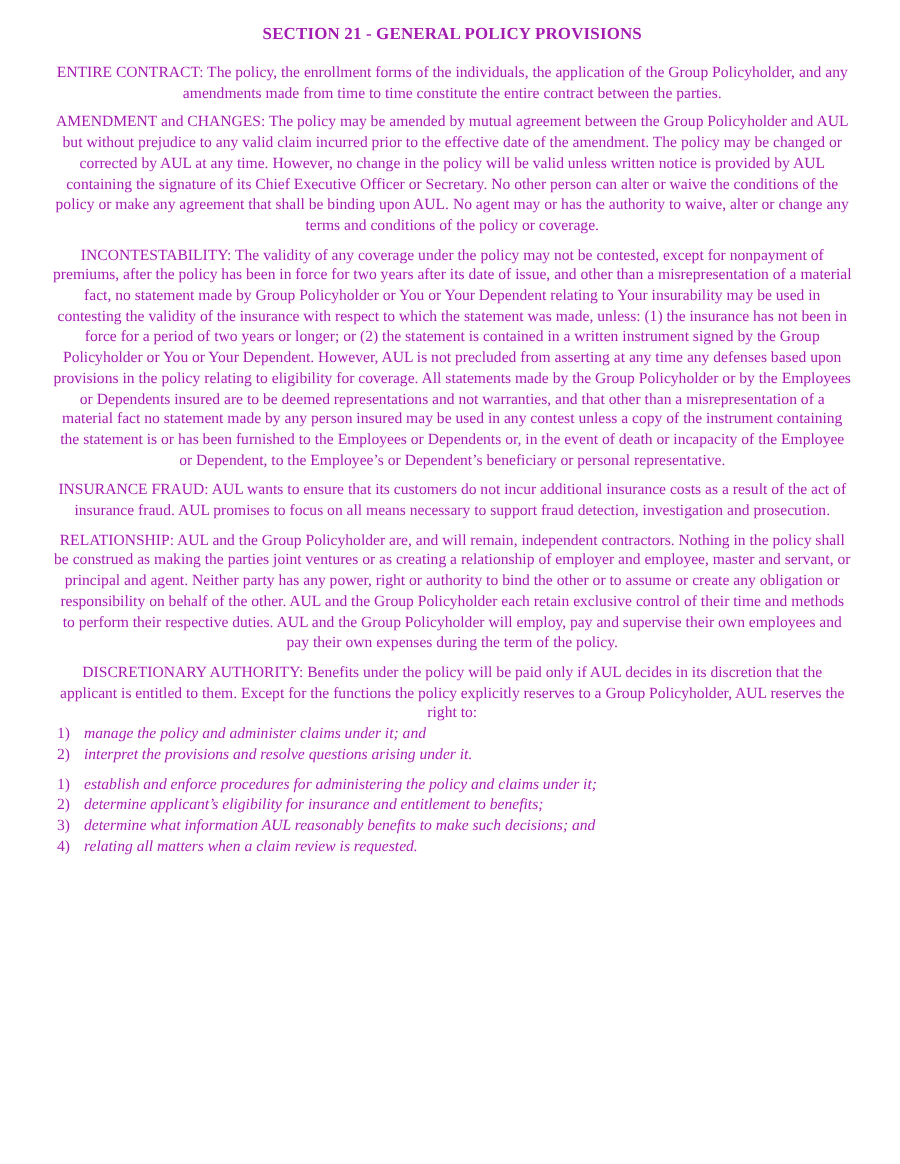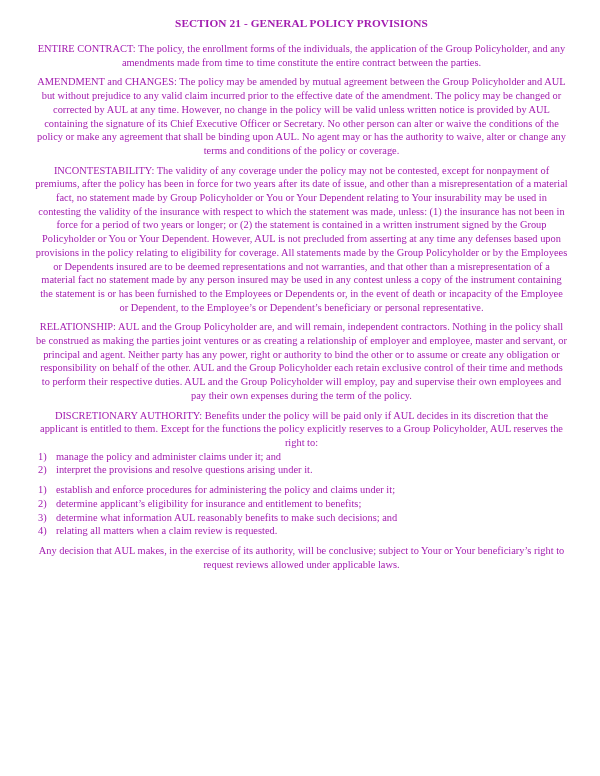--- a/index.html
+++ b/index.html
@@ -41,21 +41,21 @@
   .num-item {
     display: flex;
     font-size: 10.4px;
     line-height: 13.7px;
     margin-left: 3px;
   }
   .num-item .num {
     flex: none;
     width: 18px;
   }
-  .num-item .itext { flex: 1; }
+  .num-item .itext { flex: 1; font-style: italic; }
   .footer {
     position: absolute;
     left: 35px;
     top: 731px;
     width: 533px;
     height: 16px;
   }
   .footer-code {
     position: absolute;
     left: 0;
@@ -78,20 +78,21 @@
   <div class="content">
 
     <div class="doc-title">SECTION 21 - GENERAL POLICY PROVISIONS</div>
 
     <p class="para">ENTIRE CONTRACT: The policy, the enrollment forms of the individuals, the application of the Group Policyholder, and any amendments made from time to time constitute the entire contract between the parties.</p>
 
     <p class="para">AMENDMENT and CHANGES: The policy may be amended by mutual agreement between the Group Policyholder and AUL but without prejudice to any valid claim incurred prior to the effective date of the amendment. The policy may be changed or corrected by AUL at any time. However, no change in the policy will be valid unless written notice is provided by AUL containing the signature of its Chief Executive Officer or Secretary. No other person can alter or waive the conditions of the policy or make any agreement that shall be binding upon AUL. No agent may or has the authority to waive, alter or change any terms and conditions of the policy or coverage.</p>
 
     <p class="para">INCONTESTABILITY: The validity of any coverage under the policy may not be contested, except for nonpayment of premiums, after the policy has been in force for two years after its date of issue, and other than a misrepresentation of a material fact, no statement made by Group Policyholder or You or Your Dependent relating to Your insurability may be used in contesting the validity of the insurance with respect to which the statement was made, unless: (1) the insurance has not been in force for a period of two years or longer; or (2) the statement is contained in a written instrument signed by the Group Policyholder or You or Your Dependent. However, AUL is not precluded from asserting at any time any defenses based upon provisions in the policy relating to eligibility for coverage. All statements made by the Group Policyholder or by the Employees or Dependents insured are to be deemed representations and not warranties, and that other than a misrepresentation of a material fact no statement made by any person insured may be used in any contest unless a copy of the instrument containing the statement is or has been furnished to the Employees or Dependents or, in the event of death or incapacity of the Employee or Dependent, to the Employee’s or Dependent’s beneficiary or personal representative.</p>
 
+    <p class="para">INSURANCE FRAUD: AUL wants to ensure that its customers do not incur additional insurance costs as a result of the act of insurance fraud. AUL promises to focus on all means necessary to support fraud detection, investigation and prosecution.</p>
 
 
     <p class="para">RELATIONSHIP: AUL and the Group Policyholder are, and will remain, independent contractors. Nothing in the policy shall be construed as making the parties joint ventures or as creating a relationship of employer and employee, master and servant, or principal and agent. Neither party has any power, right or authority to bind the other or to assume or create any obligation or responsibility on behalf of the other. AUL and the Group Policyholder each retain exclusive control of their time and methods to perform their respective duties. AUL and the Group Policyholder will employ, pay and supervise their own employees and pay their own expenses during the term of the policy.</p>
 
     <p class="para tight">DISCRETIONARY AUTHORITY: Benefits under the policy will be paid only if AUL decides in its discretion that the applicant is entitled to them. Except for the functions the policy explicitly reserves to a Group Policyholder, AUL reserves the right to:</p>
 
     <div class="num-list">
       <div class="num-item">
         <span class="num">1)</span>
         <span class="itext">manage the policy and administer claims under it; and</span>
@@ -115,21 +116,20 @@
       <div class="num-item">
         <span class="num">3)</span>
         <span class="itext">determine what information AUL reasonably benefits to make such decisions; and</span>
       </div>
       <div class="num-item">
         <span class="num">4)</span>
         <span class="itext">relating all matters when a claim review is requested.</span>
       </div>
     </div>
 
-    <p class="para">Any decision that AUL makes, in the exercise of its authority, will be conclusive; subject to Your or Your beneficiary’s right to request reviews allowed under applicable laws.</p>
 
   </div>
 
   <div class="footer">
     <span class="footer-code">GC 2510.33</span>
     <div class="footer-title">SECTION 21 - GENERAL POLICY PROVISIONS</div>
   </div>
 </div>
 
 </body></html>

